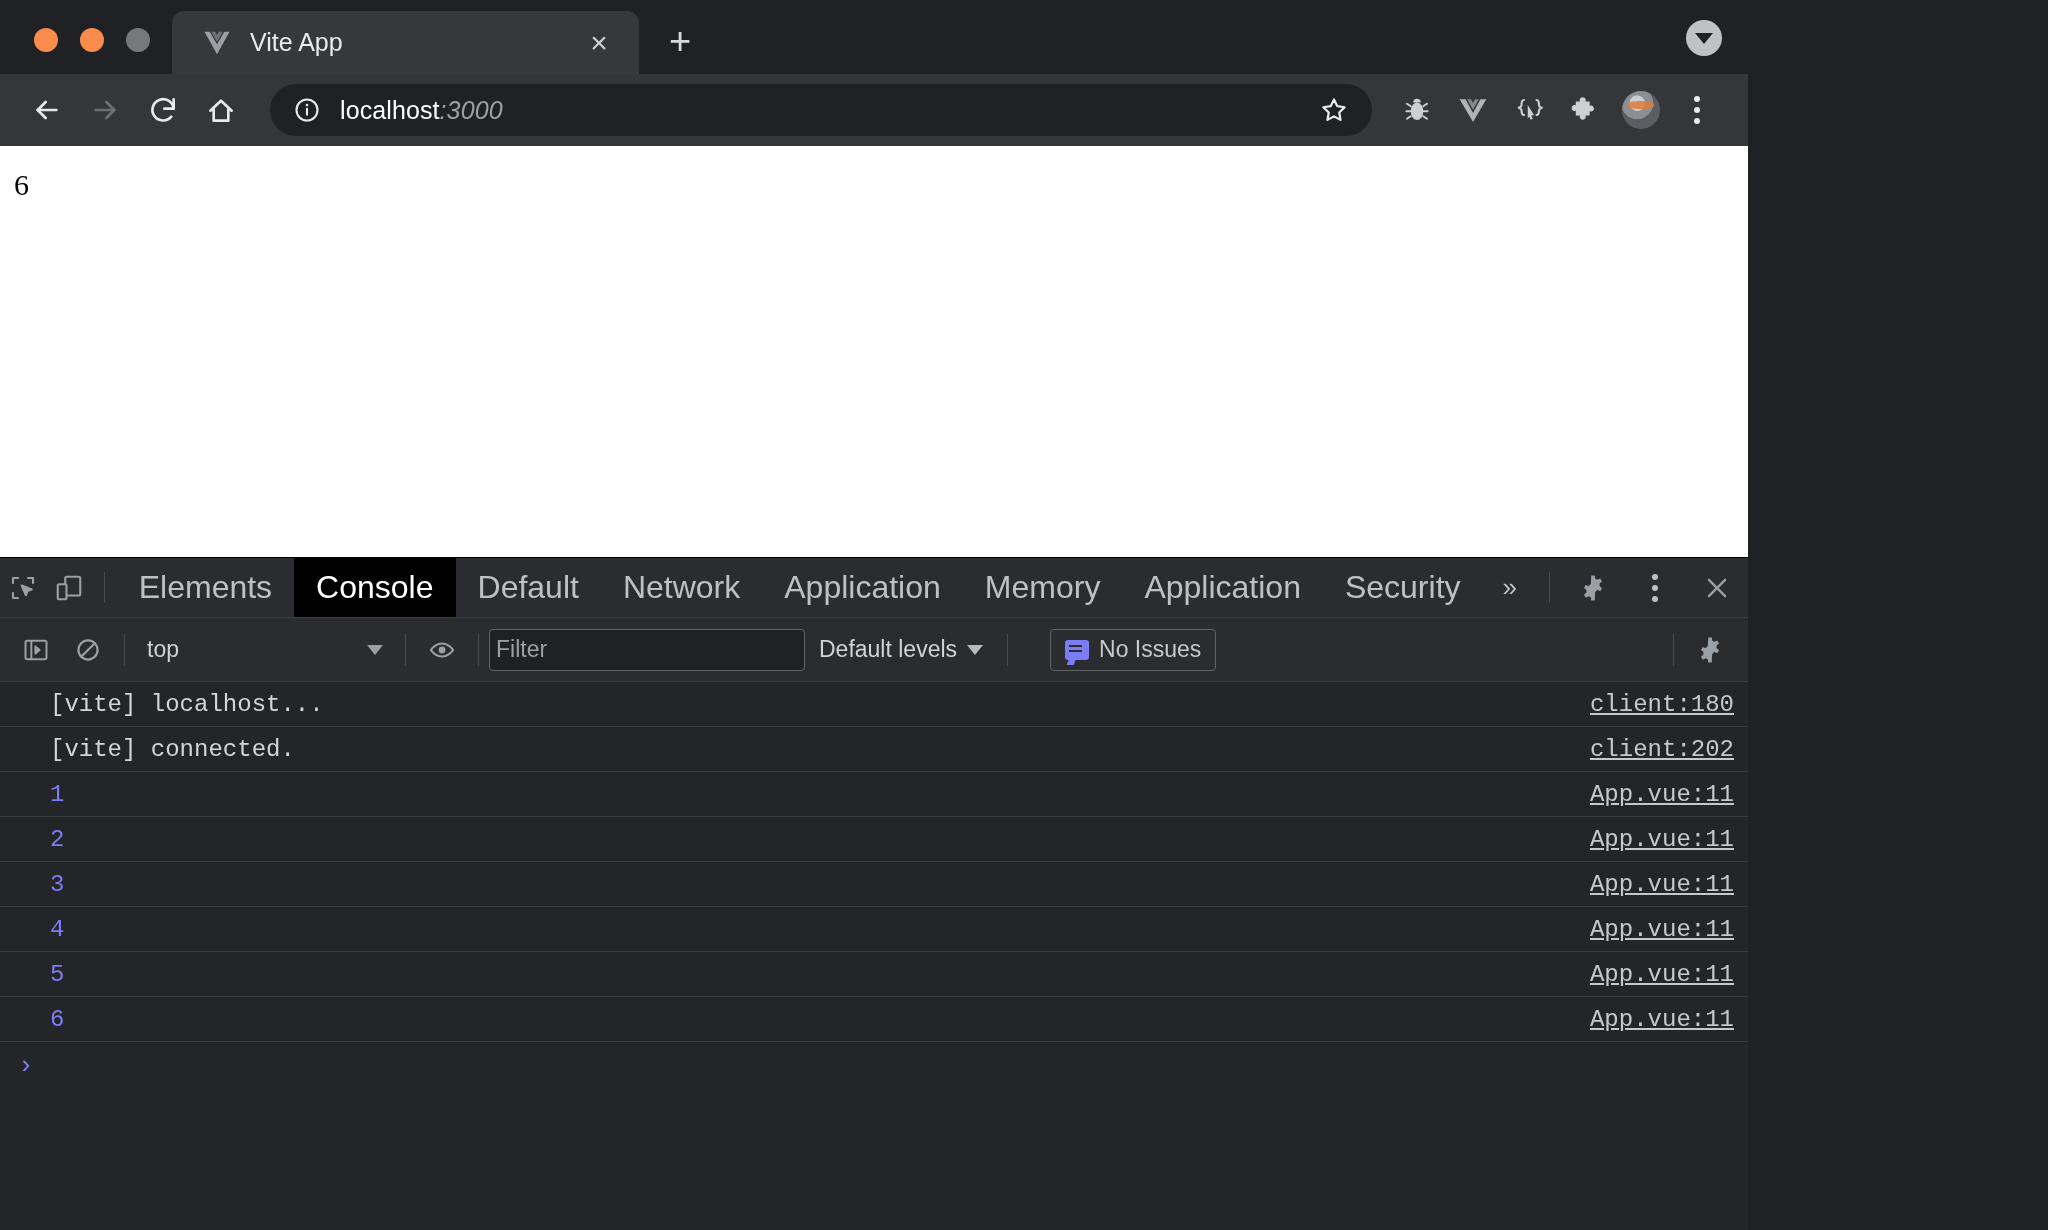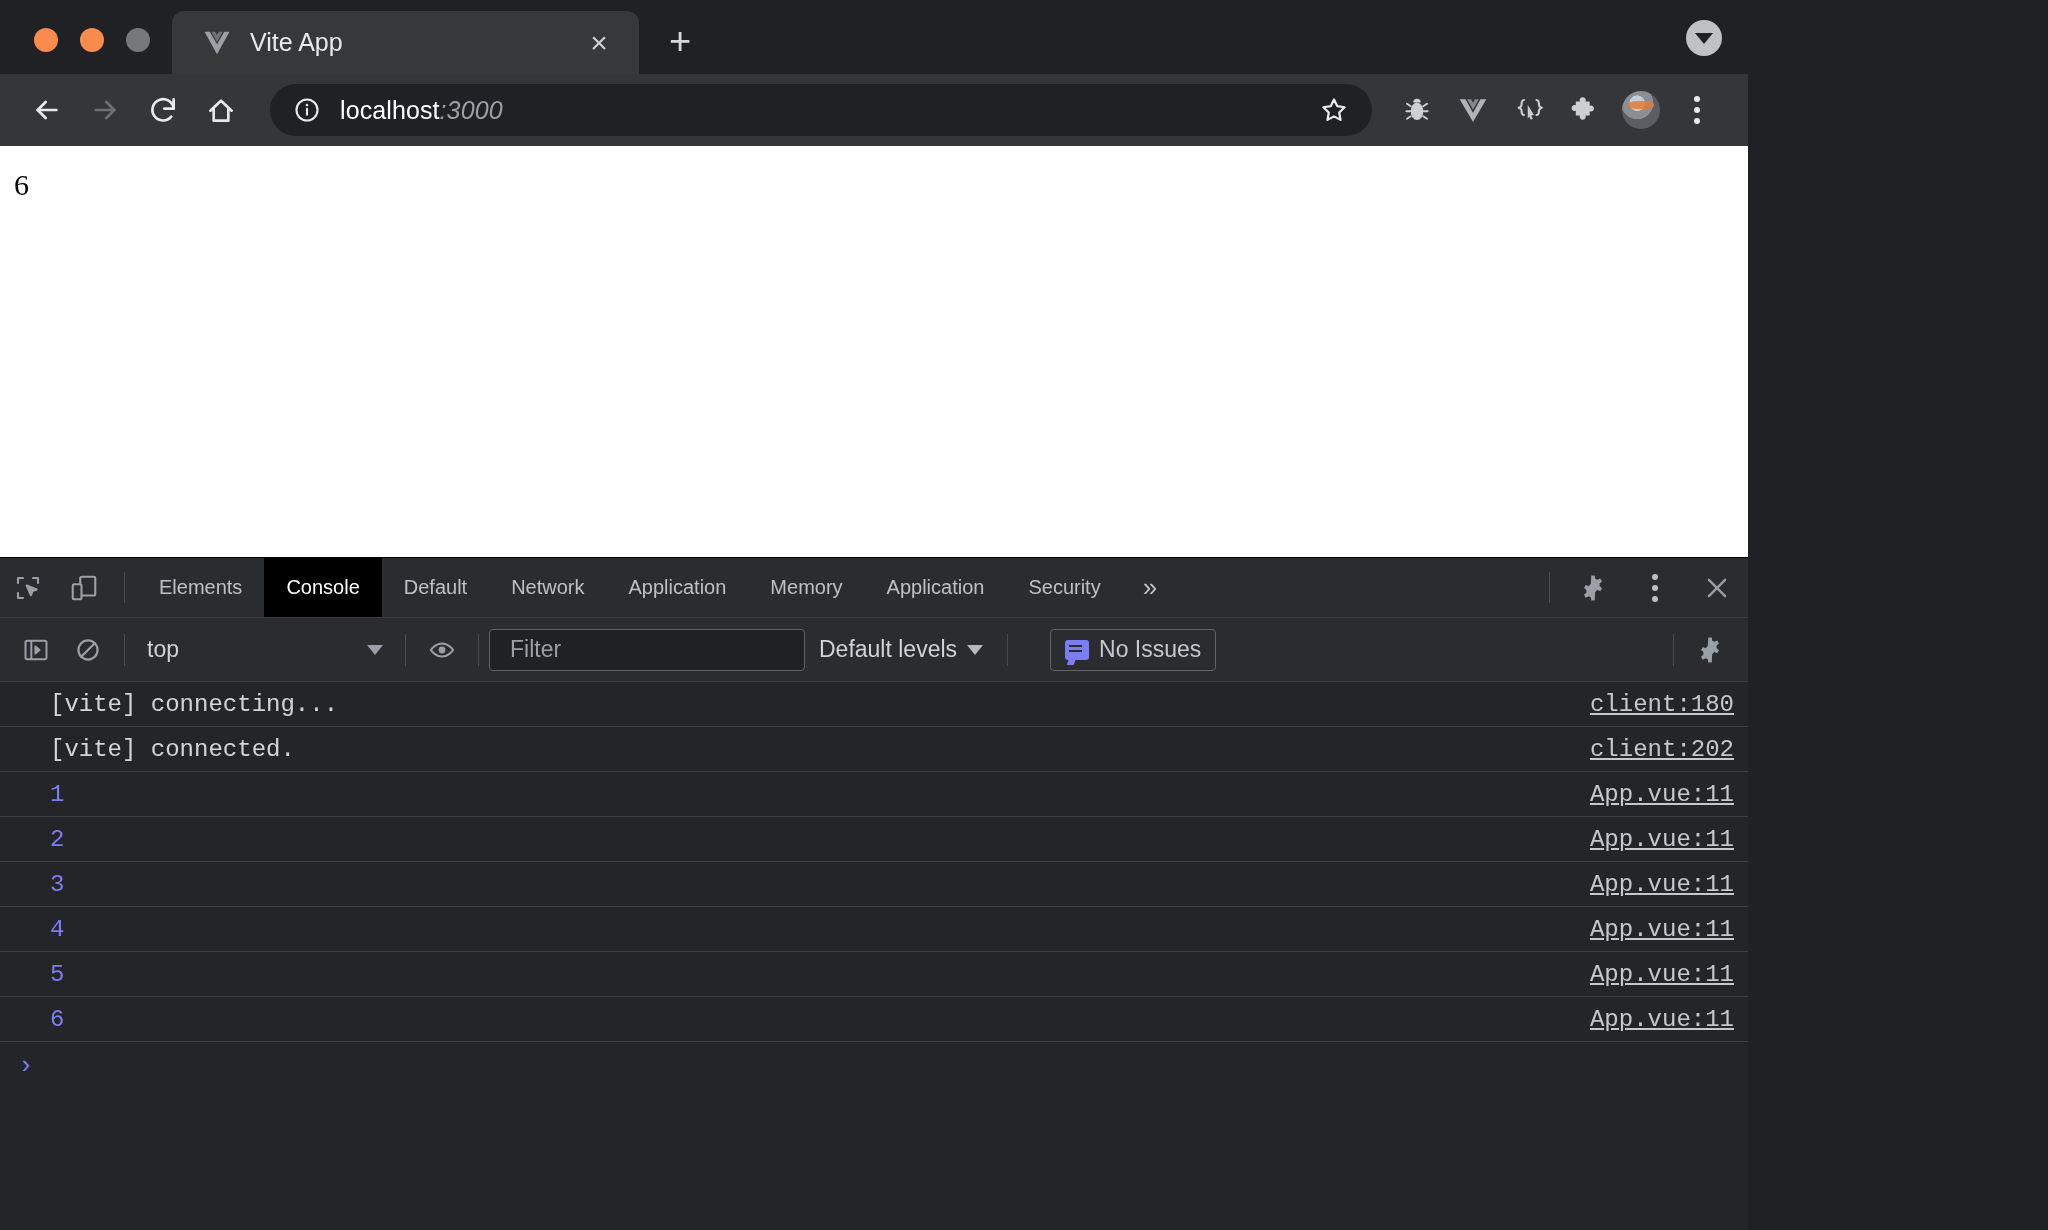--- a/index.html
+++ b/index.html
@@ -123,21 +123,21 @@
     height: 60px; background: #2b2c2f; display:flex; align-items:stretch;
     border-bottom: 1px solid #3b3d40; flex: 0 0 60px;
   }
   .dt-icon-btn {
     width: 56px; display:flex;align-items:center;justify-content:center;
     color:#9aa0a6;
   }
   .dt-sep { width:1px; background:#4a4d50; margin: 14px 12px; flex:0 0 1px; }
   .dt-tab {
     display:flex;align-items:center; padding: 0 22px;
-    color:#bdc1c6; font-size:20px; white-space:nowrap;
+    color:#bdc1c6; font-size:32px; white-space:nowrap;
   }
   .dt-tab.active { background:#000000; color:#ffffff; }
   .dt-more { display:flex;align-items:center;padding:0 20px;color:#bdc1c6;font-size:26px;}
   .dt-right { margin-left:auto; display:flex; align-items:stretch; }
   .dt-right .dt-icon-btn { width: 62px; }
 
   .dt-toolbar {
     height: 64px; background:#2b2c2f; display:flex; align-items:center;
     border-bottom: 1px solid #3b3d40; padding: 0 0 0 10px; flex: 0 0 64px;
   }
@@ -147,21 +147,21 @@
     width: 260px; height: 44px; display:flex;align-items:center;
     padding: 0 12px 0 12px; color:#d0d3d7; font-size:23px; position:relative;
   }
   .ctx-select .caret {
     position:absolute; right: 12px; top:50%; transform:translateY(-50%);
     width:0;height:0;border-left:8px solid transparent;border-right:8px solid transparent;
     border-top:10px solid #9aa0a6;
   }
   .filter-input {
     width: 316px; height: 42px; background:#202124; border:1px solid #5f6368;
-    border-radius:4px; color:#c5c8cc; font-size:23px; padding: 0 20px;
+    border-radius:4px; color:#c5c8cc; font-size:23px; padding: 0 6px;
     font-family:"Liberation Sans", sans-serif; outline:none;
   }
   .filter-input::placeholder { color:#9aa0a6; }
   .levels {
     display:flex;align-items:center;gap:10px; padding: 0 14px; color:#d0d3d7; font-size:23px;
   }
   .levels .caret {
     width:0;height:0;border-left:8px solid transparent;border-right:8px solid transparent;
     border-top:10px solid #b8bbbe;
   }
@@ -409,21 +409,21 @@
           <svg width="30" height="30" viewBox="0 0 24 24" fill="currentColor">
               <path d="M12 8.4a3.6 3.6 0 100 7.2 3.6 3.6 0 000-7.2zm0 2a1.6 1.6 0 110 3.2 1.6 1.6 0 010-3.2z"></path>
               <path d="M10.6 2h2.8l.4 2.6c.6.2 1.1.5 1.6.8l2.4-1.1 1.4 2.4-2 1.7c.1.3.1.6.1 1s0 .7-.1 1l2 1.7-1.4 2.4-2.4-1.1c-.5.3-1 .6-1.6.8L13.4 22h-2.8l-.4-2.6c-.6-.2-1.1-.5-1.6-.8l-2.4 1.1-1.4-2.4 2-1.7c-.1-.3-.1-.6-.1-1s0-.7.1-1l-2-1.7 1.4-2.4 2.4 1.1c.5-.3 1-.6 1.6-.8z"></path>
             </svg>
         </span>
       </span>
     </div>
 
     <div class="console-body" id="console-body">
         <div class="msg">
-          <span class="msg-text">[vite] connecting...</span>
+          <span class="msg-text">[vite] localhost...</span>
           <a class="msg-src">client:180</a>
         </div>
         <div class="msg">
           <span class="msg-text">[vite] connected.</span>
           <a class="msg-src">client:202</a>
         </div>
         <div class="msg">
           <span class="msg-text num">1</span>
           <a class="msg-src">App.vue:11</a>
         </div>

